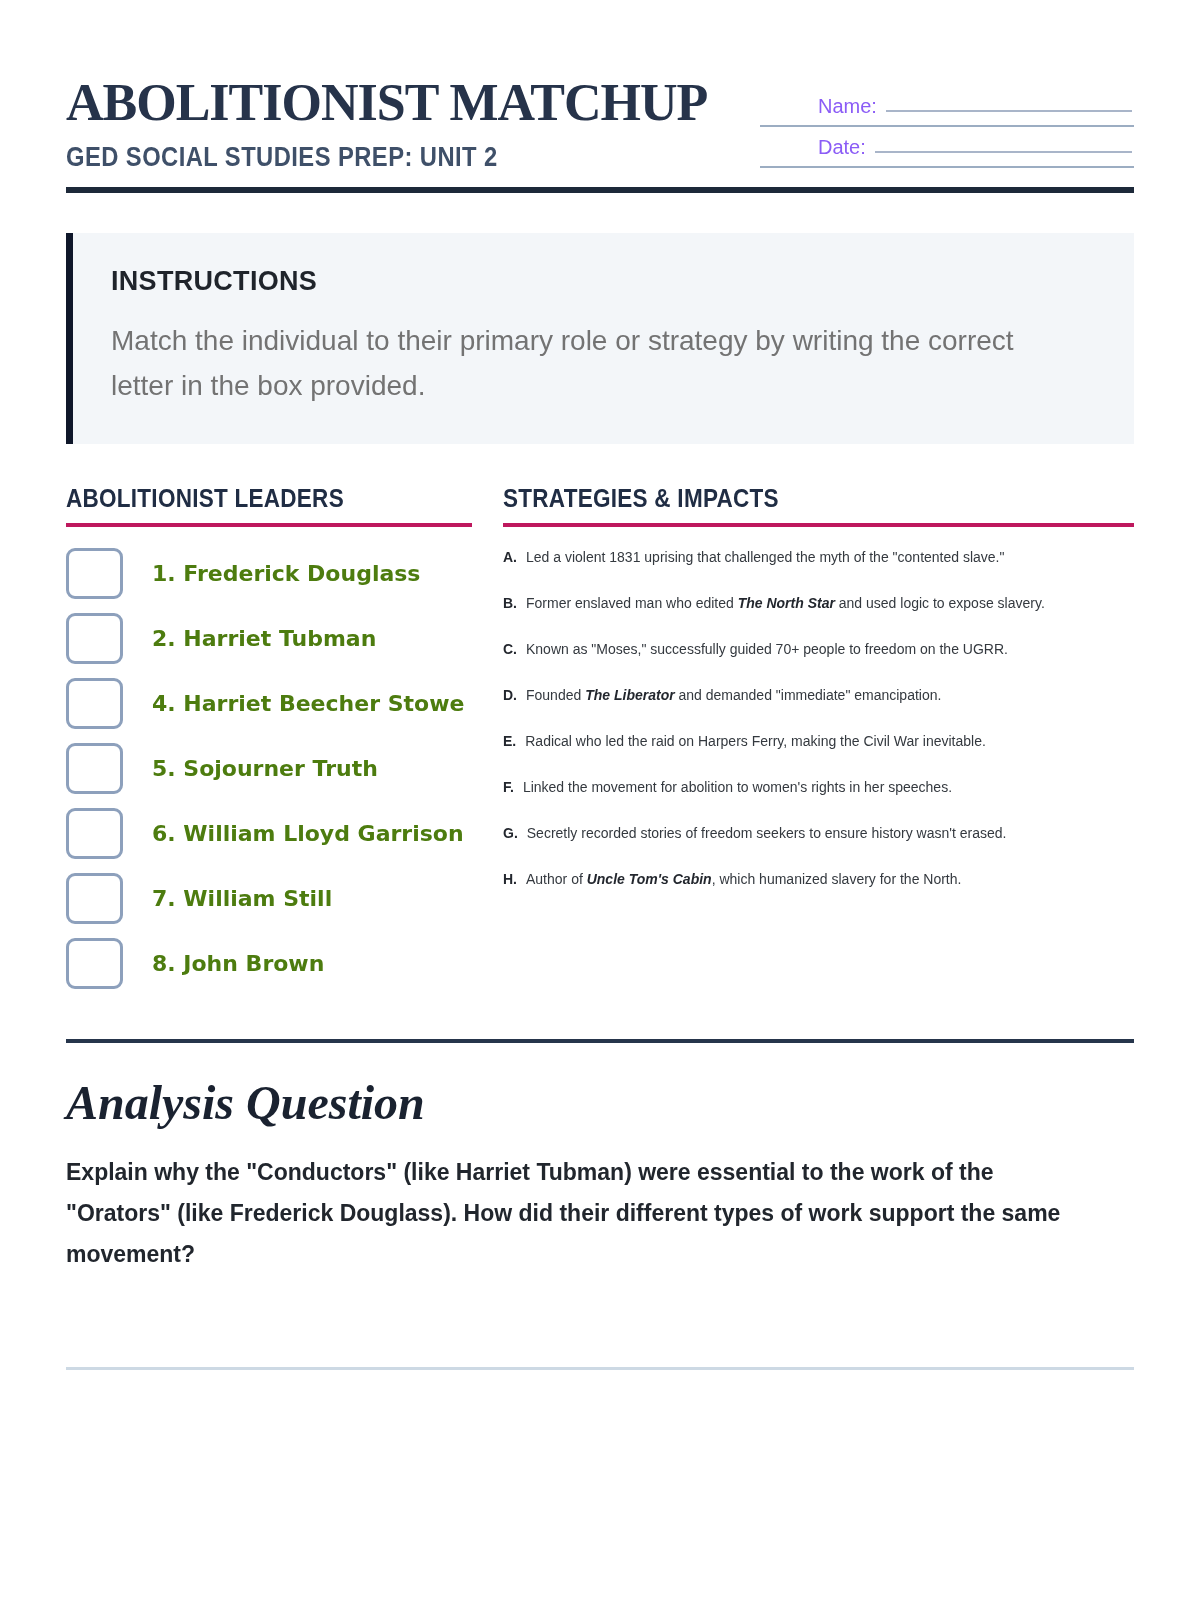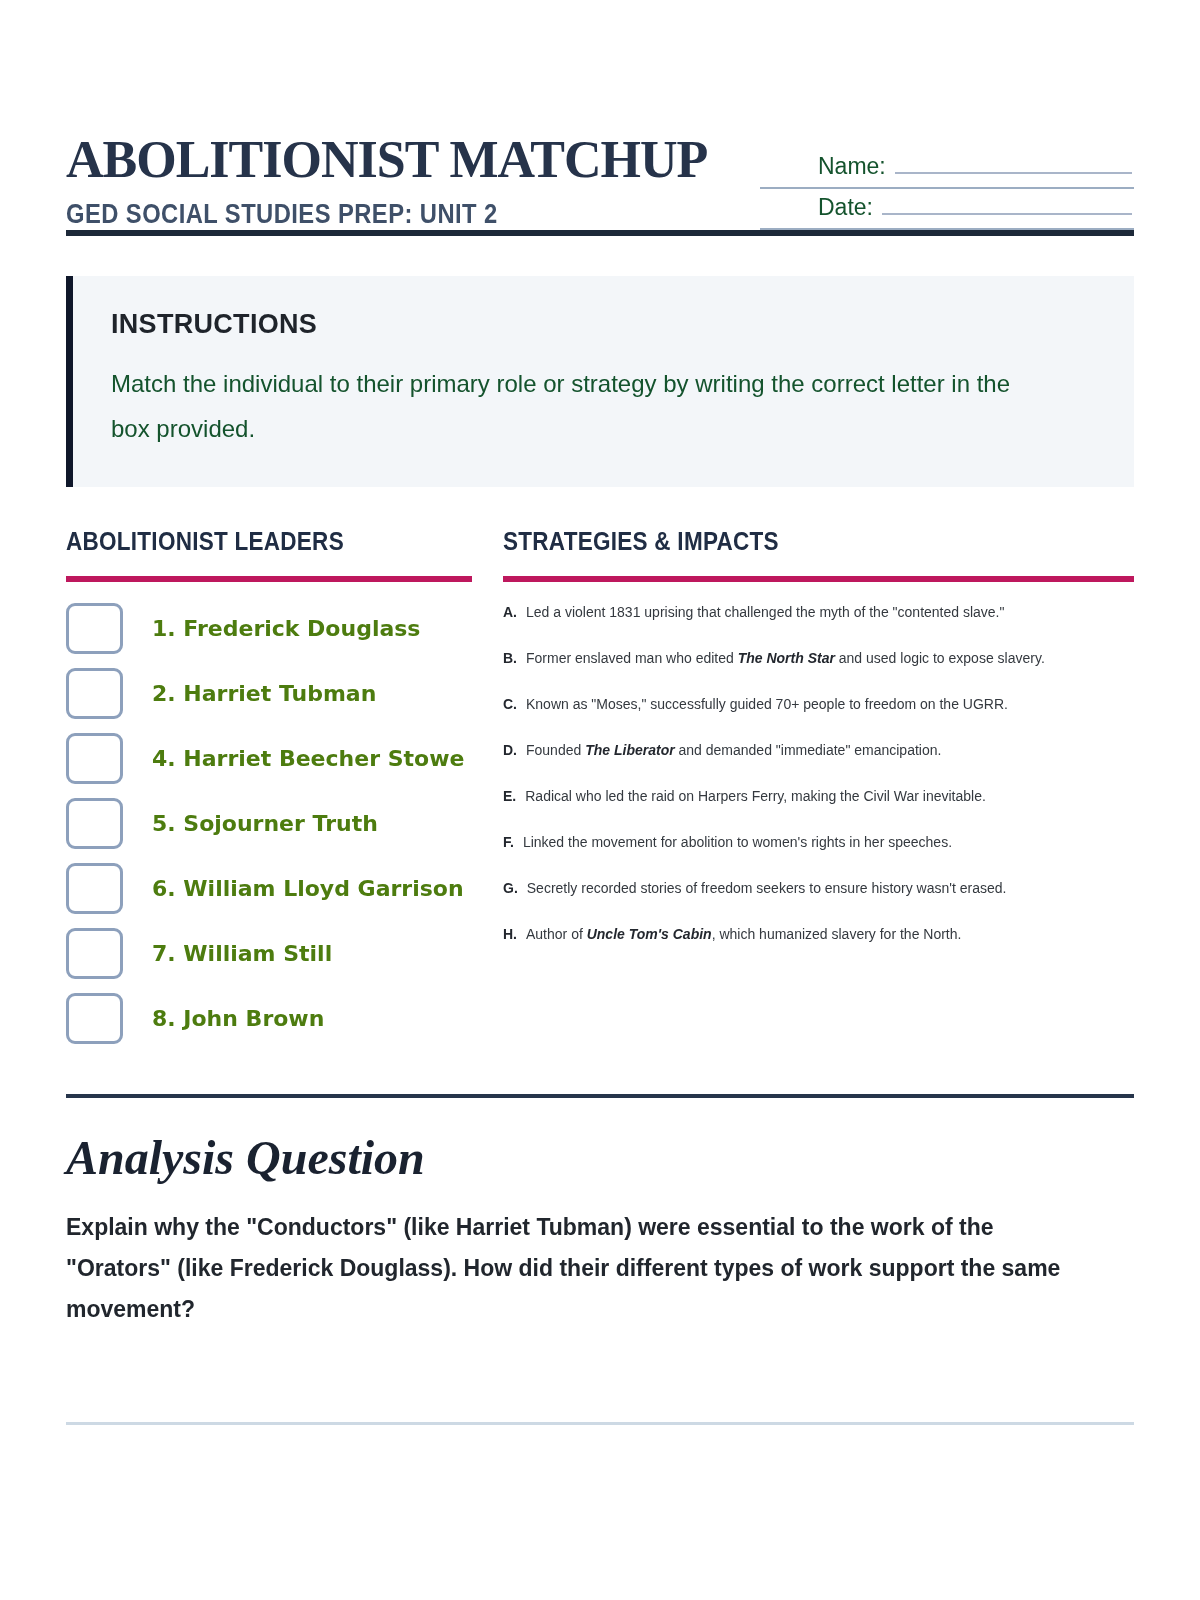--- a/index.html
+++ b/index.html
@@ -4,50 +4,50 @@
 <style>
   * { margin:0; padding:0; box-sizing:border-box; }
   html,body { background:#ffffff; }
   .page {
     position:relative; width:1200px; height:1600px; margin:0 auto;
     background:#ffffff; padding:62px 66px 0 66px; overflow:hidden;
     font-family:"Liberation Sans", sans-serif;
   }
 
   
-  .header { display:flex; justify-content:space-between; align-items:flex-end; height:125px;margin-top:43px; }
+  .header { display:flex; justify-content:space-between; align-items:center; height:125px; }
   .page-title {
     font-family:"Liberation Serif", serif; font-weight:700; font-size:52px; line-height:1.05;
     color:#26334a; letter-spacing:-1px; white-space:nowrap;
   }
   .page-subtitle-wrap { margin-top:11px; }
   .page-subtitle {
     display:inline-block; transform:scaleX(0.88); transform-origin:0 50%;
     font-weight:700; font-size:27px; color:#3f5069; letter-spacing:0.5px; white-space:nowrap;
   }
   .namedate { width:374px; padding-top:4px; }
   .nd-row { display:flex; align-items:flex-end; height:41px; border-bottom:2px solid #9cadc2; }
-  .nd-label { font-size:23px; color:#14532d; margin-left:58px; margin-bottom:7px; white-space:nowrap; }
+  .nd-label { font-size:20px; color:#8b5cf6; margin-left:58px; margin-bottom:7px; white-space:nowrap; }
   .nd-line { flex:1; border-bottom:2px solid #a9b5c9; margin:0 2px 13px 9px; height:0; }
 
   .top-divider { height:6px; background:#1d2939; }
 
   
   .instructions {
     margin-top:40px; background:#f3f6f9; border-left:7px solid #0f172a;
     padding:33px 40px 36px 38px;
   }
   .instructions-heading { font-weight:700; font-size:27px; color:#1f242b; letter-spacing:0.3px; }
-  .instructions-body { margin-top:21px; font-size:24px; line-height:45px; color:#14532d; max-width:915px; }
+  .instructions-body { margin-top:21px; font-size:28px; line-height:45px; color:#737373; max-width:915px; }
 
   
   .match { display:flex; margin-top:40px; }
   .col-left { width:406px; flex:0 0 406px; }
   .col-right { flex:1; margin-left:31px; }
-  .col-head { border-bottom:6px solid #be185d; padding-bottom:20px; }
+  .col-head { border-bottom:4px solid #be185d; padding-bottom:10px; }
   .col-head span {
     display:inline-block; transform:scaleX(0.9); transform-origin:0 60%;
     font-weight:700; font-size:25px; color:#202d44; letter-spacing:0.3px; white-space:nowrap;
   }
   .leader-list { margin-top:21px; }
   .leader-row { display:flex; align-items:center; height:51px; margin-bottom:14px; }
   .answer-box {
     width:57px; height:51px; border:3px solid #8da0bc; border-radius:9px; background:#ffffff;
     flex:0 0 57px;
   }

